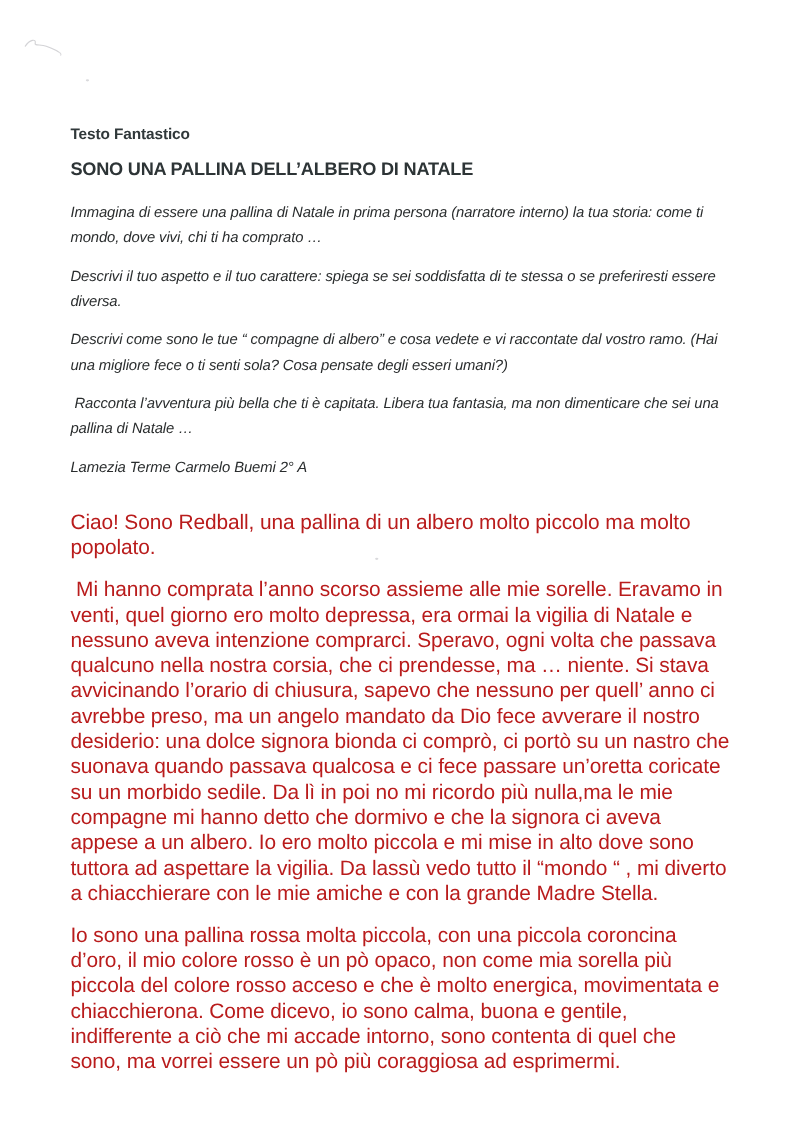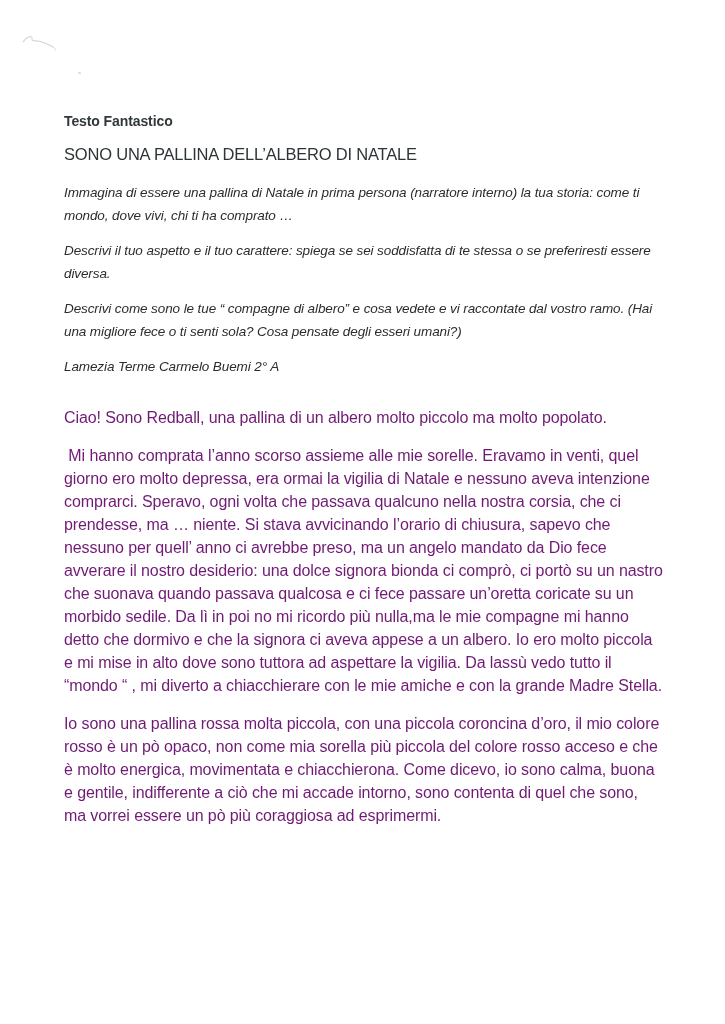--- a/index.html
+++ b/index.html
@@ -40,44 +40,44 @@
   .doc-label {
     font-size: 14px;
     font-weight: bold;
     color: #30383a;
     letter-spacing: -0.1px;
     line-height: 18px;
     margin: 0 0 13px 0;
   }
   .doc-title {
     font-size: 16.5px;
-    font-weight: normal;
+    font-weight: bold;
     color: #2d3436;
     letter-spacing: -0.2px;
     line-height: 22px;
     margin: 0 0 16px 0;
   }
   .prompts p {
     font-style: italic;
     font-size: 13.5px;
     letter-spacing: -0.1px;
     line-height: 23px;
     margin: 0 0 12px 0;
     color: #2a2d2e;
     white-space: pre-wrap;
   }
   .story {
     margin-top: 28px;
   }
   .story p {
-    font-size: 16px;
+    font-size: 19px;
     letter-spacing: -0.1px;
     line-height: 23px;
     margin: 0 0 15px 0;
-    color: #701a75;
+    color: #b91c1c;
     white-space: pre-wrap;
   }
 </style>
 </head>
 <body>
 
 <div class="page">
 
   <svg class="scan-mark" width="42" height="24" viewBox="0 0 42 24">
     <path d="M3,10 C7,4 13,3 12,7 C11,10 17,8 22,10 C26,11.5 30,13 33,15" fill="none" stroke="#cccccf" stroke-width="1.1" stroke-linecap="round"></path>
@@ -89,20 +89,21 @@
   <div class="content">
 
     <div class="doc-label">Testo Fantastico</div>
 
     <h1 class="doc-title">SONO UNA PALLINA DELL’ALBERO DI NATALE</h1>
 
     <div class="prompts">
       <p>Immagina di essere una pallina di Natale in prima persona (narratore interno) la tua storia: come ti mondo, dove vivi, chi ti ha comprato …</p>
       <p>Descrivi il tuo aspetto e il tuo carattere: spiega se sei soddisfatta di te stessa o se preferiresti essere diversa.</p>
       <p>Descrivi come sono le tue “ compagne di albero” e cosa vedete e vi raccontate dal vostro ramo. (Hai una migliore fece o ti senti sola? Cosa pensate degli esseri umani?)</p>
+      <p> Racconta l’avventura più bella che ti è capitata. Libera tua fantasia, ma non dimenticare che sei una pallina di Natale …</p>
       <p>Lamezia Terme Carmelo Buemi 2° A</p>
     </div>
 
     <div class="story">
       <p>Ciao! Sono Redball, una pallina di un albero molto piccolo ma molto popolato.</p>
       <p> Mi hanno comprata l’anno scorso assieme alle mie sorelle. Eravamo in venti, quel giorno ero molto depressa, era ormai la vigilia di Natale e nessuno aveva intenzione comprarci. Speravo, ogni volta che passava qualcuno nella nostra corsia, che ci prendesse, ma … niente. Si stava avvicinando l’orario di chiusura, sapevo che nessuno per quell’ anno ci avrebbe preso, ma un angelo mandato da Dio fece avverare il nostro desiderio: una dolce signora bionda ci comprò, ci portò su un nastro che suonava quando passava qualcosa e ci fece passare un’oretta coricate su un morbido sedile. Da lì in poi no mi ricordo più nulla,ma le mie compagne mi hanno detto che dormivo e che la signora ci aveva appese a un albero. Io ero molto piccola e mi mise in alto dove sono tuttora ad aspettare la vigilia. Da lassù vedo tutto il “mondo “ , mi diverto a chiacchierare con le mie amiche e con la grande Madre Stella.</p>
       <p>Io sono una pallina rossa molta piccola, con una piccola coroncina d’oro, il mio colore rosso è un pò opaco, non come mia sorella più piccola del colore rosso acceso e che è molto energica, movimentata e chiacchierona. Come dicevo, io sono calma, buona e gentile, indifferente a ciò che mi accade intorno, sono contenta di quel che sono, ma vorrei essere un pò più coraggiosa ad esprimermi.</p>
     </div>
 
   </div>

